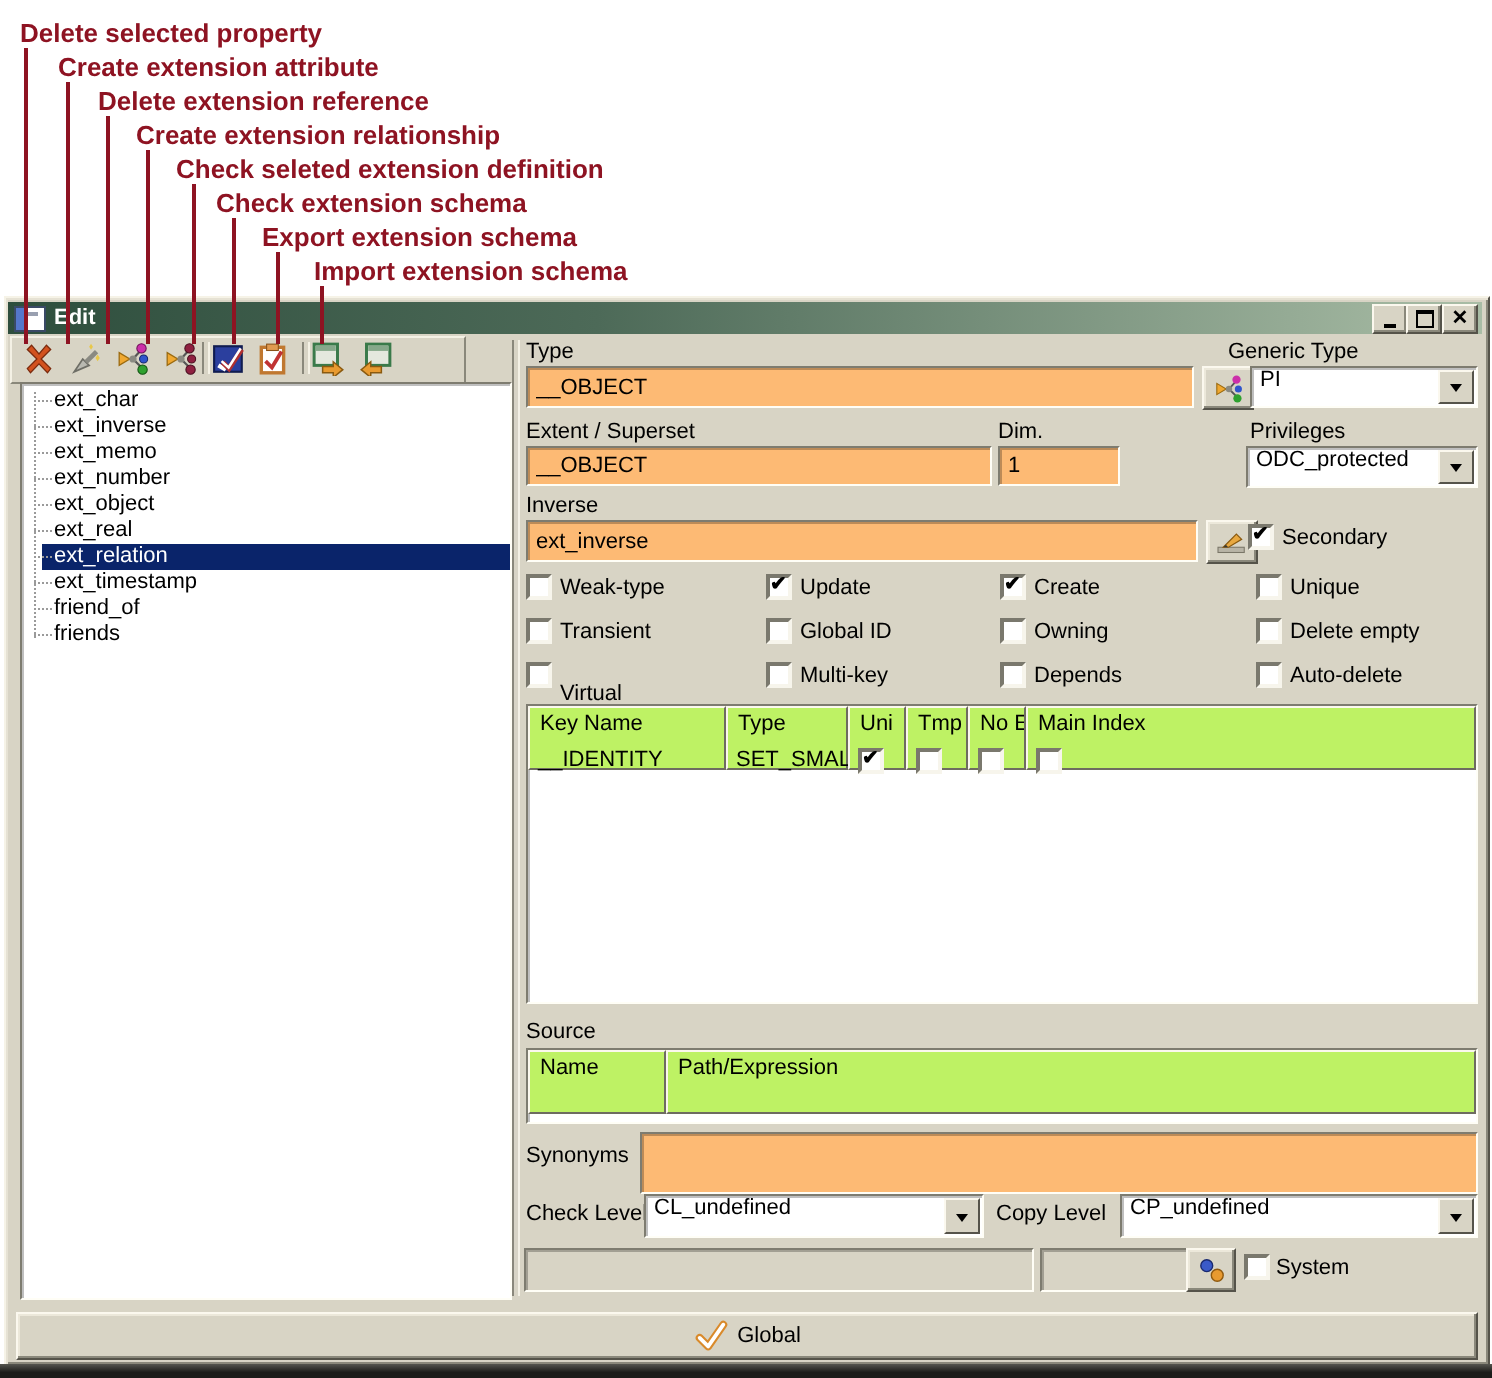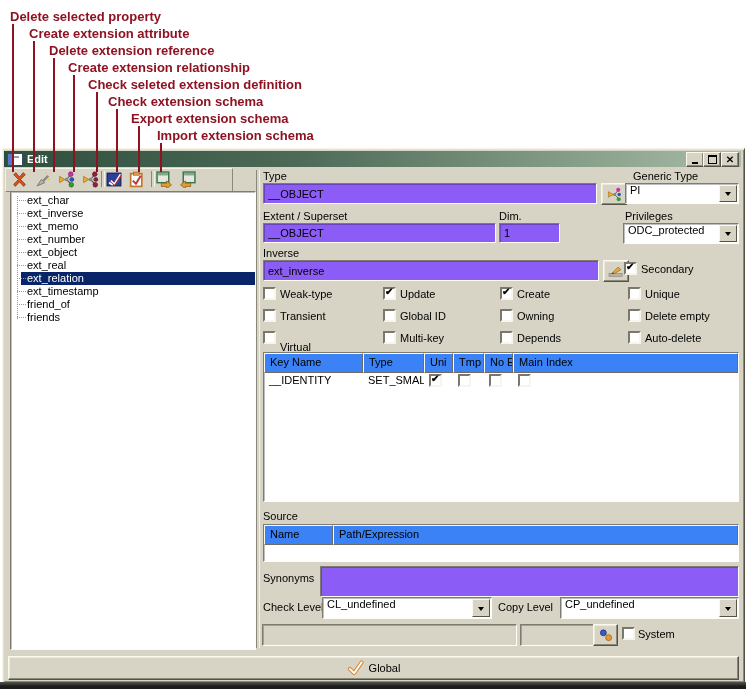--- a/index.html
+++ b/index.html
@@ -57,21 +57,21 @@
   }
   .tree{position:absolute;left:0;top:2px;right:0;}
   .tree-vline{position:absolute;left:6px;top:2px;height:123px;width:0;border-left:1px dotted #9a9a9a;}
   .trow{position:relative;height:13px;line-height:13px;padding-left:16px;white-space:nowrap;cursor:default;}
   .trow::before{content:"";position:absolute;left:6px;top:6px;width:9px;border-top:1px dotted #9a9a9a;}
   .trow.selected{background:linear-gradient(90deg,transparent 10px,#0a246a 10px);color:#fff;}
   .splitter{position:absolute;left:256px;top:170px;width:2px;height:478px;border-left:1px solid #8a887b;border-right:1px solid #f4f1e5;}
   
   .lbl{position:absolute;white-space:nowrap;}
   .field{
-    position:absolute;background:#8b5cf6;
+    position:absolute;background:#fdba74;
     border-top:1px solid #7e7c70;border-left:1px solid #7e7c70;
     border-bottom:1px solid #fffef6;border-right:1px solid #fffef6;
     box-shadow:inset 1px 1px 0 rgba(0,0,0,0.25);
   }
   .field input{
     position:absolute;left:2px;top:1px;right:2px;bottom:1px;width:calc(100% - 4px);
     border:none;outline:none;background:transparent;
     font-family:"Liberation Sans",sans-serif;font-size:11px;padding:0 0 0 2px;margin:0;
   }
   .field.disabled{background:#d8d4c5;}
@@ -107,21 +107,21 @@
   
   .dtable{
     position:absolute;background:#fff;
     border-top:1px solid #7e7c70;border-left:1px solid #7e7c70;
     border-bottom:1px solid #fffef6;border-right:1px solid #fffef6;
     box-shadow:inset 1px 1px 0 rgba(0,0,0,0.25);
     overflow:hidden;
   }
   .thead{display:flex;height:18px;}
   .th{
-    background:#3b82f6;box-sizing:border-box;padding:2px 0 0 5px;height:20px;
+    background:#bef264;box-sizing:border-box;padding:2px 0 0 5px;height:32px;
     border-top:1px solid #fbf8ee;border-left:1px solid #fbf8ee;
     border-right:1px solid #6e6c60;border-bottom:1px solid #6e6c60;
     white-space:nowrap;overflow:hidden;
   }
   .trow-data{display:flex;height:18px;align-items:center;}
   .td{box-sizing:border-box;padding-left:5px;white-space:nowrap;overflow:hidden;}
   
   .finish-btn{
     position:absolute;left:8px;top:656px;width:729px;height:22px;background:#d8d4c5;
     border-top:1px solid #fbf8ee;border-left:1px solid #fbf8ee;
@@ -267,21 +267,21 @@
   <svg width="15" height="15" viewBox="0 0 16 16">
     <line x1="8" y1="8" x2="12" y2="3.5" stroke="#555" stroke-width="1"></line>
     <line x1="8" y1="8" x2="12.5" y2="12.5" stroke="#555" stroke-width="1"></line>
     <path d="M1.5 5 L6.5 8 L1.5 11 Z" fill="#f0a830" stroke="#9a6a10" stroke-width="0.6"></path>
     <circle cx="8" cy="8" r="1.7" fill="#8a8a82"></circle>
     <circle cx="12" cy="3" r="2.2" fill="#cc2faa"></circle>
     <circle cx="13" cy="8" r="1.9" fill="#2f55cc"></circle>
     <circle cx="12.5" cy="13" r="2.2" fill="#2fa12f"></circle>
   </svg>
 </div>
-<div class="lbl" style="left:633px;top:170px">Generic Type</div>
+<div class="lbl" style="left:614px;top:170px">Generic Type</div>
 <div class="combo" style="left:625px;top:183px;width:112px;height:19px">
   <span class="val">PI</span>
   <span class="drop">
       <span class="tri"></span>
     </span>
 </div>
 
 <div class="lbl" style="left:263px;top:210px">Extent / Superset</div>
 <div class="field" style="left:263px;top:223px;width:231px;height:18px">
   <input value="__OBJECT" style="">

